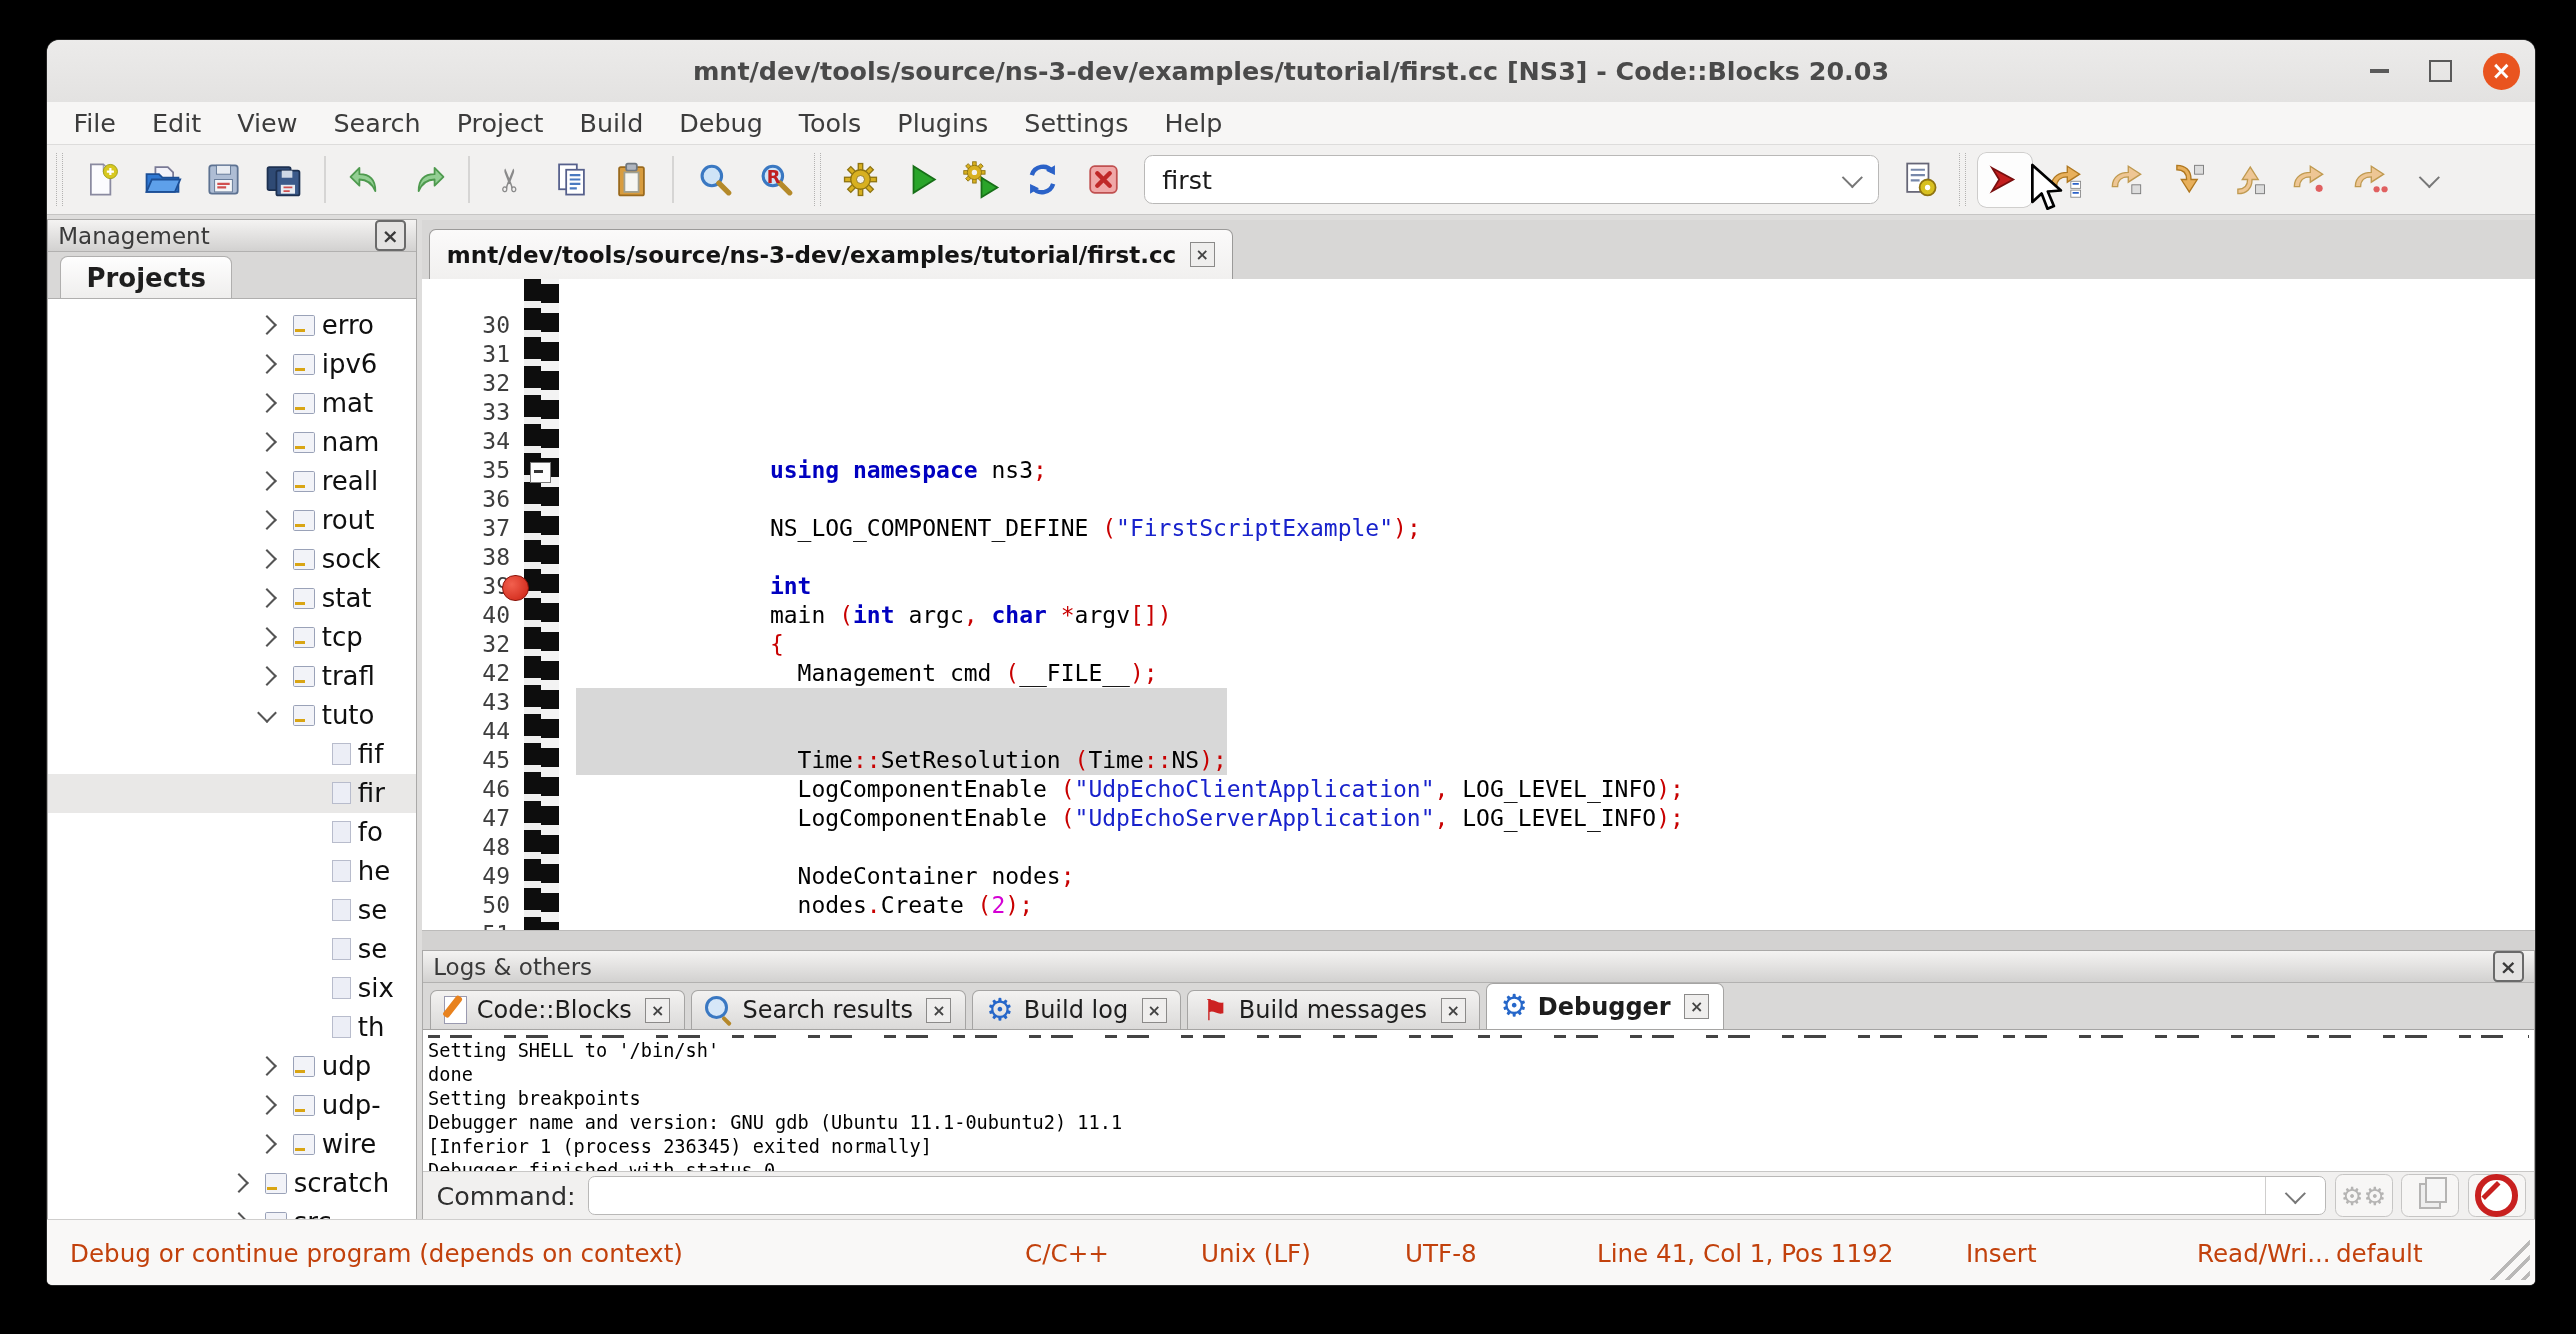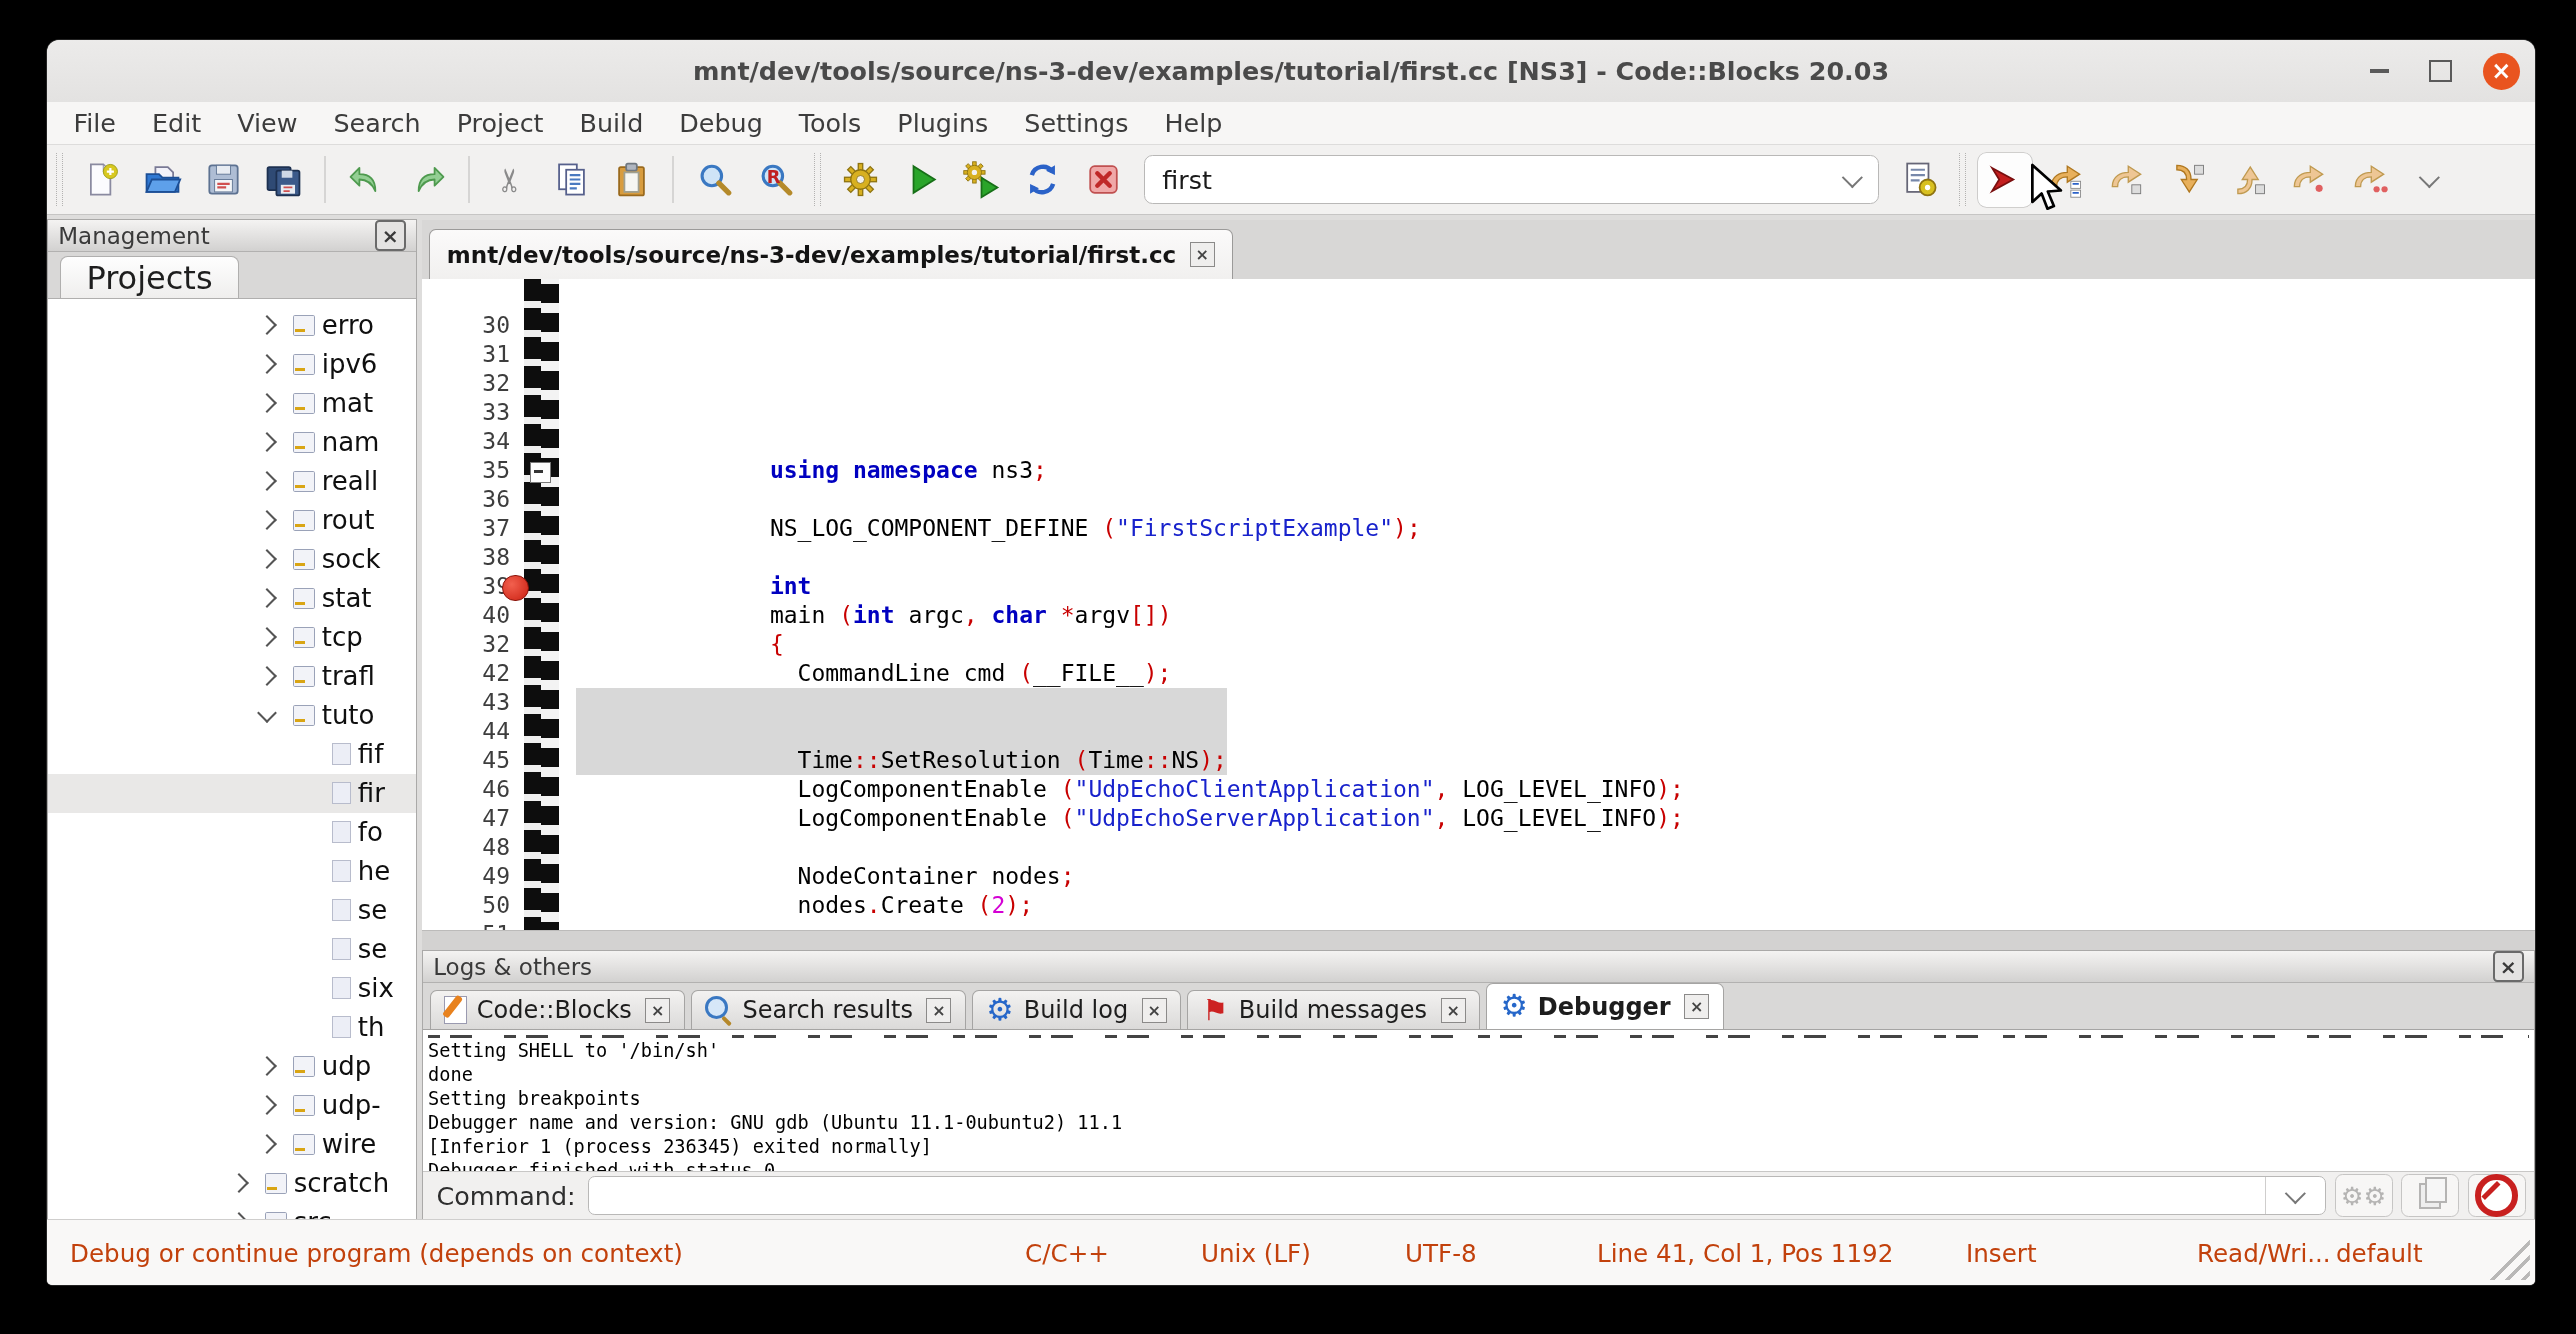--- a/index.html
+++ b/index.html
@@ -46,21 +46,21 @@
   .mgmt{position:absolute;left:0;top:179px;width:368px;bottom:65px;background:#0ea5e9;
         border:0.8px solid #aaa9a8;display:flex;flex-direction:column;}
   .panel-header{height:31px;background:linear-gradient(#f4f3f2,#d2d1d0);border-bottom:0.8px solid #b2b1b0;
                 display:flex;align-items:center;padding:0 10.2px;font-size:23px;color:#3a3a3a;}
   .panel-header .spacer{flex:1;}
   .xbox{width:27px;height:27px;border:2.5px solid #6a6a6a;border-radius:4.2px;background:#e4e3e2;
         display:flex;align-items:center;justify-content:center;font-size:20.3px;font-weight:bold;color:#3a3a3a;}
   .mgmt-tabs{height:46px;background:#d9d8d7;border-bottom:0.8px solid #b0afae;display:flex;
              align-items:flex-end;padding-left:12px;}
   .ptab{height:41px;background:linear-gradient(#fefefe,#efeeed);border:0.8px solid #b0afae;border-bottom:none;
-        border-radius:7.6px 7.6px 0 0;padding:0 25.4px;font-weight:normal;font-size:32px;display:flex;
+        border-radius:7.6px 7.6px 0 0;padding:0 25.4px;font-weight:bold;font-size:26px;display:flex;
         align-items:center;color:#1e1e1e;}
   .tree{flex:1;background:#fff;overflow:hidden;padding-top:6.8px;}
   .trow{height:39px;display:flex;align-items:center;white-space:nowrap;overflow:hidden;
         font-size:26px;color:#0f0f0f;}
   .trow.lv1{padding-left:184px;} .trow.lv2{padding-left:212px;} .trow.lv3{padding-left:284px;}
   .trow.sel{background:#e9e8e7;}
   .chev{flex:none;width:12px;height:12px;border-right:2.5px solid #555;border-bottom:2.5px solid #555;margin-right:18.6px;}
   .chev.col{transform:rotate(-45deg);} .chev.exp{transform:rotate(45deg);margin-top:-5.1px;}
   .ticon{flex:none;width:20.3px;height:18.6px;margin-right:6.8px;position:relative;}
   .ticon.folder{border:1.7px solid #9aa2b8;background:#f2f3f8;border-radius:1.7px;}
@@ -606,21 +606,21 @@
                 
               <span class="p">{</span></span>
             </div>
 
             <div class="cline">
               <span class="lnum">37</span>
               
               
               <span class="ctext">
                 
-              <span class="d">  CommandLine cmd </span><span class="p">(</span><span class="d">__FILE__</span><span class="p">);</span></span>
+              <span class="d">  Management cmd </span><span class="p">(</span><span class="d">__FILE__</span><span class="p">);</span></span>
             </div>
 
             <div class="cline">
               <span class="lnum">38</span>
               
               
               <span class="ctext">
                 
               <span class="d">  cmd</span><span class="p">.</span><span class="d">Parse </span><span class="p">(</span><span class="d">argc</span><span class="p">, </span><span class="d">argv</span><span class="p">);</span></span>
             </div>

